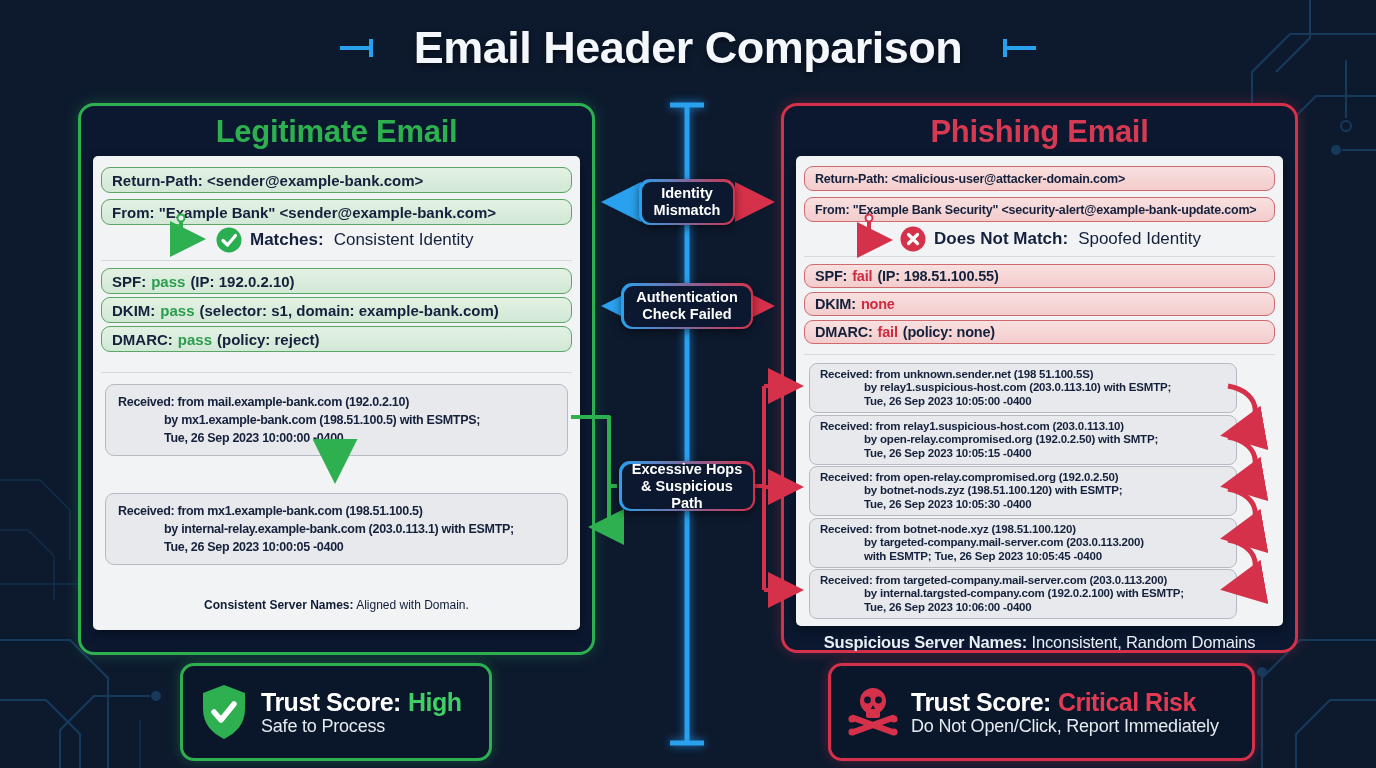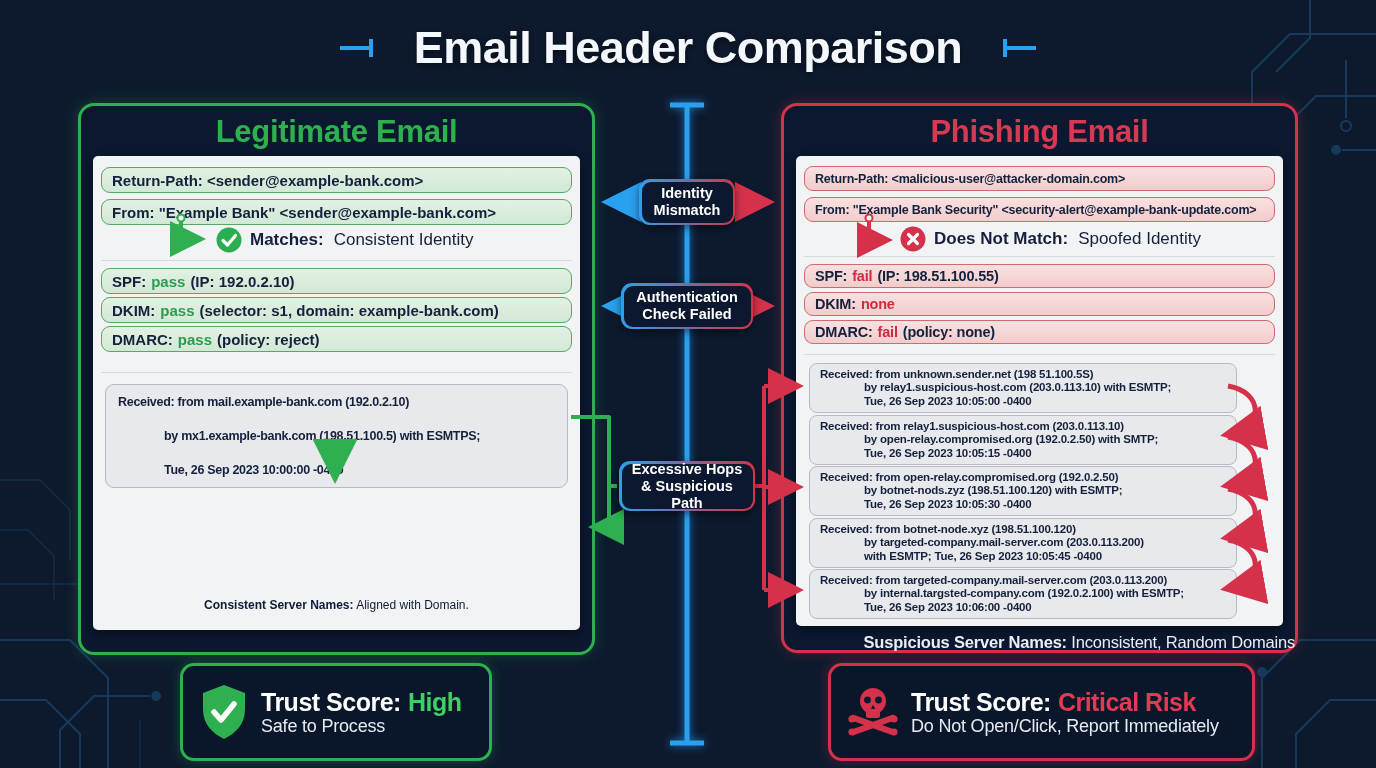--- a/index.html
+++ b/index.html
@@ -58,30 +58,30 @@
          font-size:17px;color:#15213c;white-space:nowrap;}
   .legit .match{left:123px;top:70px;}
   .phish .match{left:104px;top:69px;}
   .match b{margin-right:2px;}
 
   .rblock{position:absolute;background:#e7e9ec;border:1.5px solid #b6bbc3;
           border-radius:9px;color:#15213c;font-weight:bold;box-sizing:border-box;}
   .legit .rblock{left:12px;right:12px;font-size:12.5px;letter-spacing:-0.3px;
                  line-height:18px;padding:8px 12px;}
   .legit .rb1{top:228px}.legit .rb2{top:337px}
-  .legit .ind{padding-left:46px;margin-top:16px;}
+  .legit .ind{padding-left:46px;}
   .phish .rblock{left:13px;right:46px;font-size:11.5px;letter-spacing:-0.2px;
                  line-height:13.5px;padding:3.5px 10px;border-radius:8px;}
   .phish .ind{padding-left:44px;}
   .phish .rb1{top:207px}.phish .rb2{top:259px}.phish .rb3{top:310px}
   .phish .rb4{top:362px}.phish .rb5{top:413px}
 
   .card-note{position:absolute;left:0;right:0;top:442px;text-align:center;
              font-size:12px;color:#101c36;}
-  .panel-note{position:absolute;left:0;right:0;top:527px;text-align:right;
+  .panel-note{position:absolute;left:0;right:0;top:527px;text-align:center;
               font-size:16.5px;color:#e9eef5;letter-spacing:-0.2px;}
 
   
   .trust{position:absolute;top:663px;height:98px;border-radius:14px;z-index:2;
          background:rgba(9,20,38,.65);display:flex;align-items:center;
          box-sizing:border-box;white-space:nowrap;}
   .trust.t-legit{left:180px;width:312px;border:3px solid #2eb050;
                  box-shadow:0 0 12px rgba(46,176,80,.35);}
   .trust.t-phish{left:828px;width:427px;border:3px solid #d6314a;
                  box-shadow:0 0 12px rgba(214,49,74,.35);}
@@ -180,20 +180,25 @@
       <div class="hrow arow a3">
         <b>DMARC:</b>
         <b class="st st-pass">pass</b>
         <span>(policy: reject)</span>
       </div>
       <div class="divline div2"></div>
       <div class="rblock rb1">
         <div>Received: from mail.example-bank.com (192.0.2.10)</div>
         <div class="ind">by mx1.example-bank.com (198.51.100.5) with ESMTPS;</div>
         <div class="ind">Tue, 26 Sep 2023 10:00:00 -0400</div>
+      </div>
+      <div class="rblock rb2">
+        <div>Received: from mx1.example-bank.com (198.51.100.5)</div>
+        <div class="ind">by internal-relay.example-bank.com (203.0.113.1) with ESMTP;</div>
+        <div class="ind">Tue, 26 Sep 2023 10:00:05 -0400</div>
       </div>
       <div class="card-note">
         <b>Consistent Server Names:</b>
         <span>Aligned with Domain.</span>
       </div>
     </div>
   </div>
 
   <div class="panel phish">
     <div class="panel-title">Phishing Email</div>

